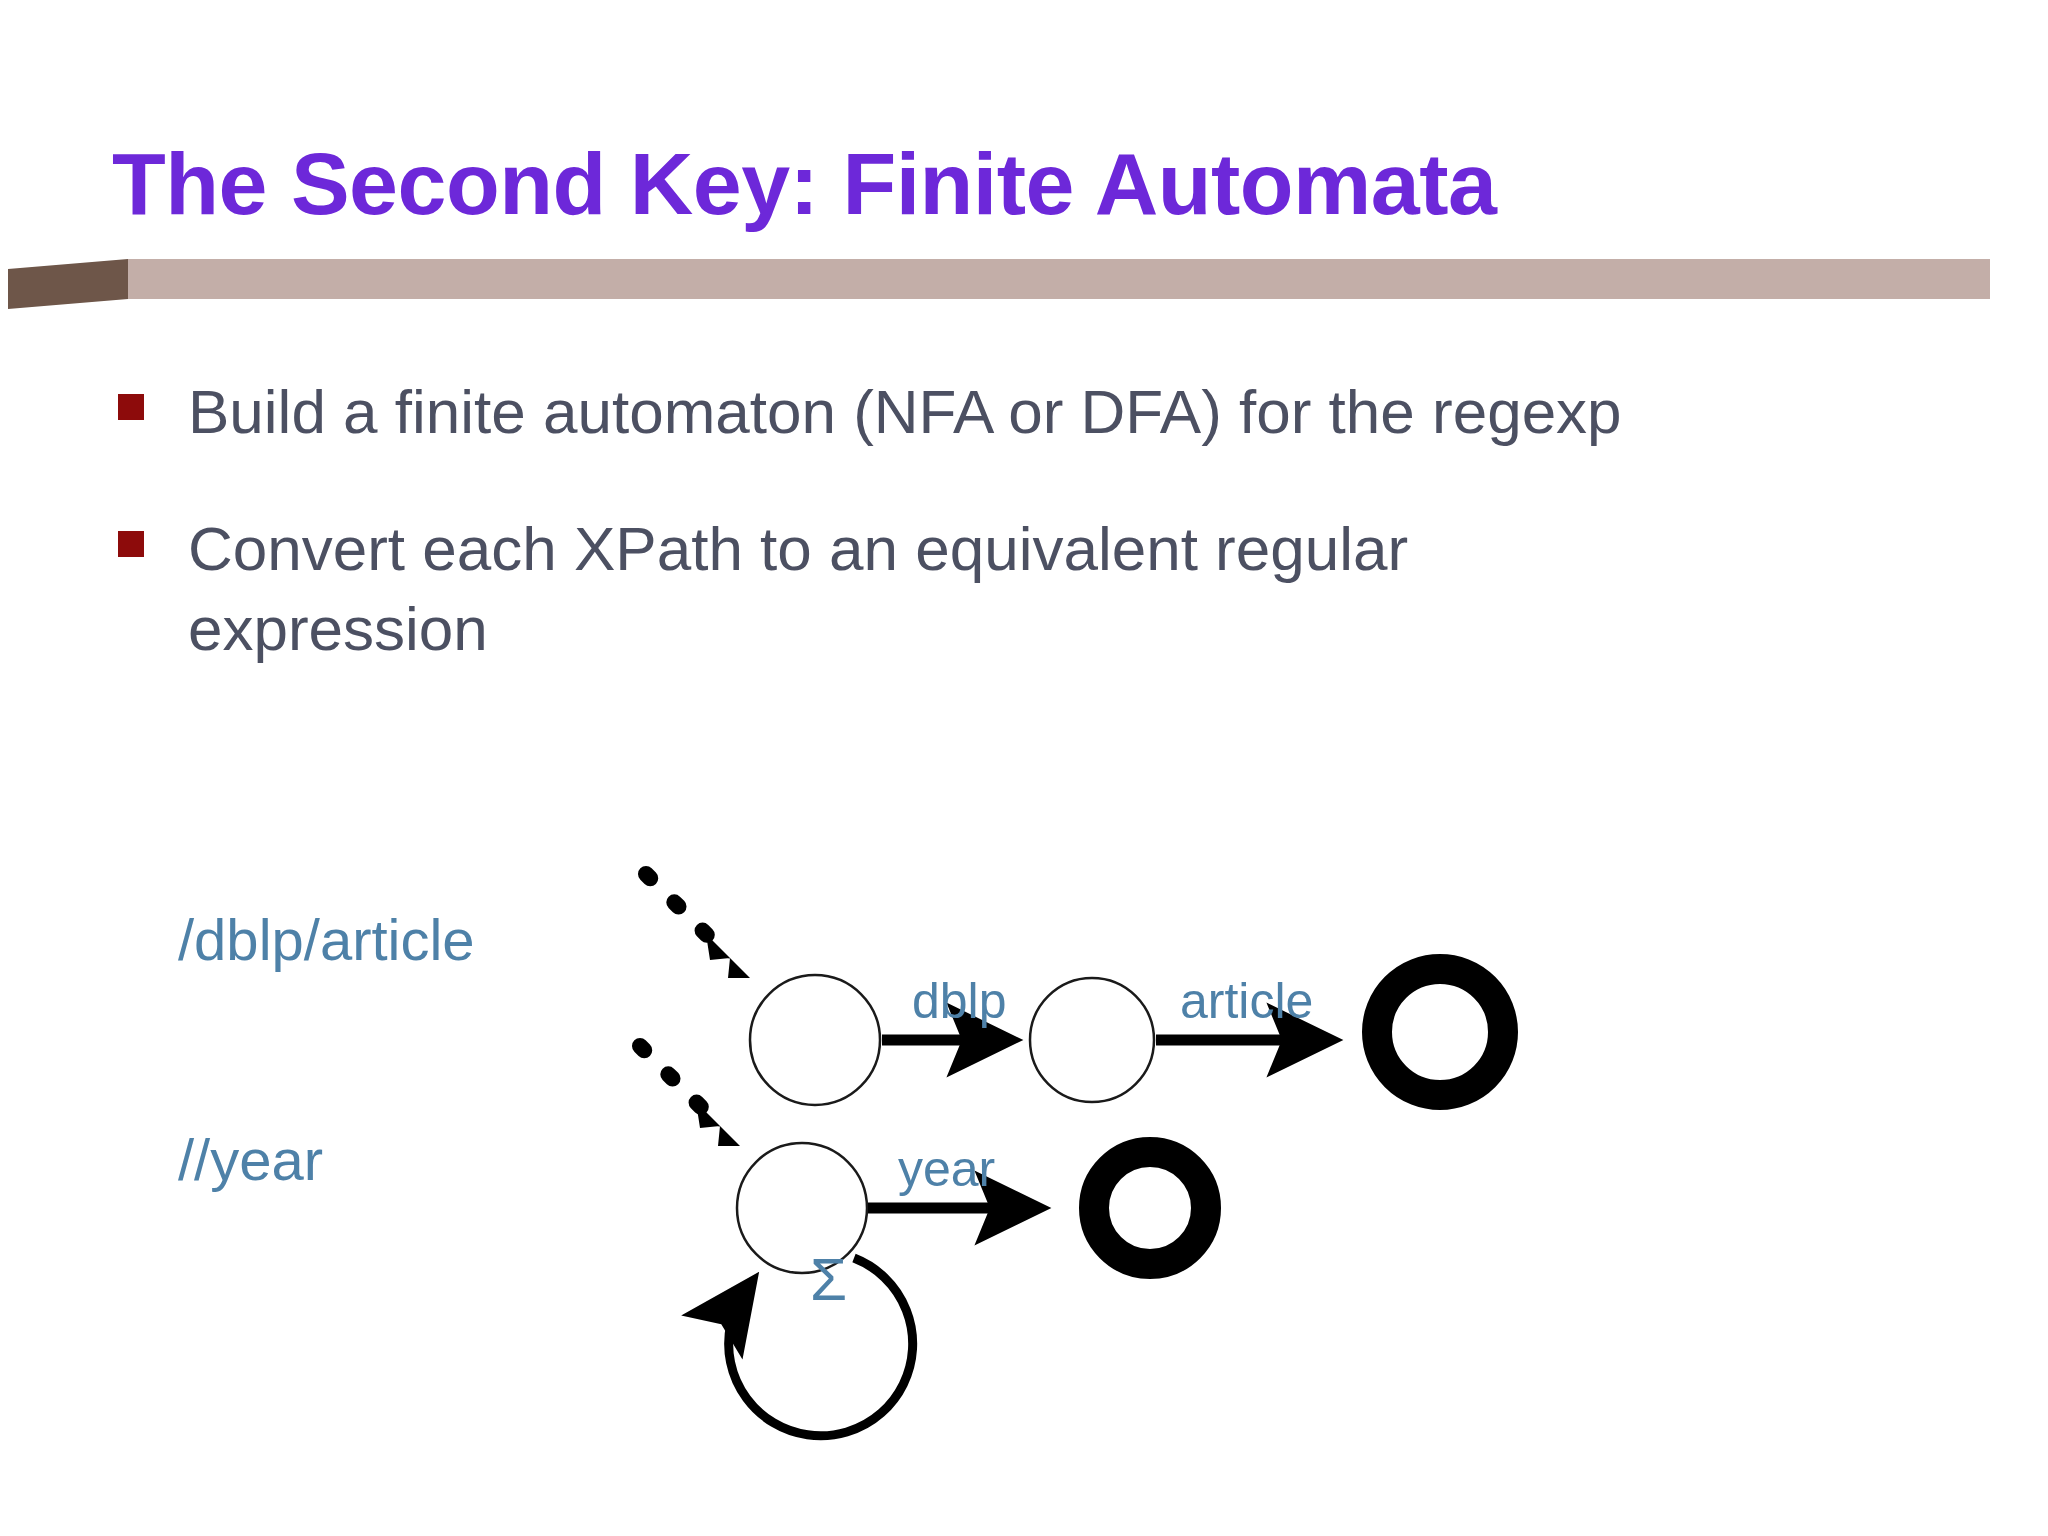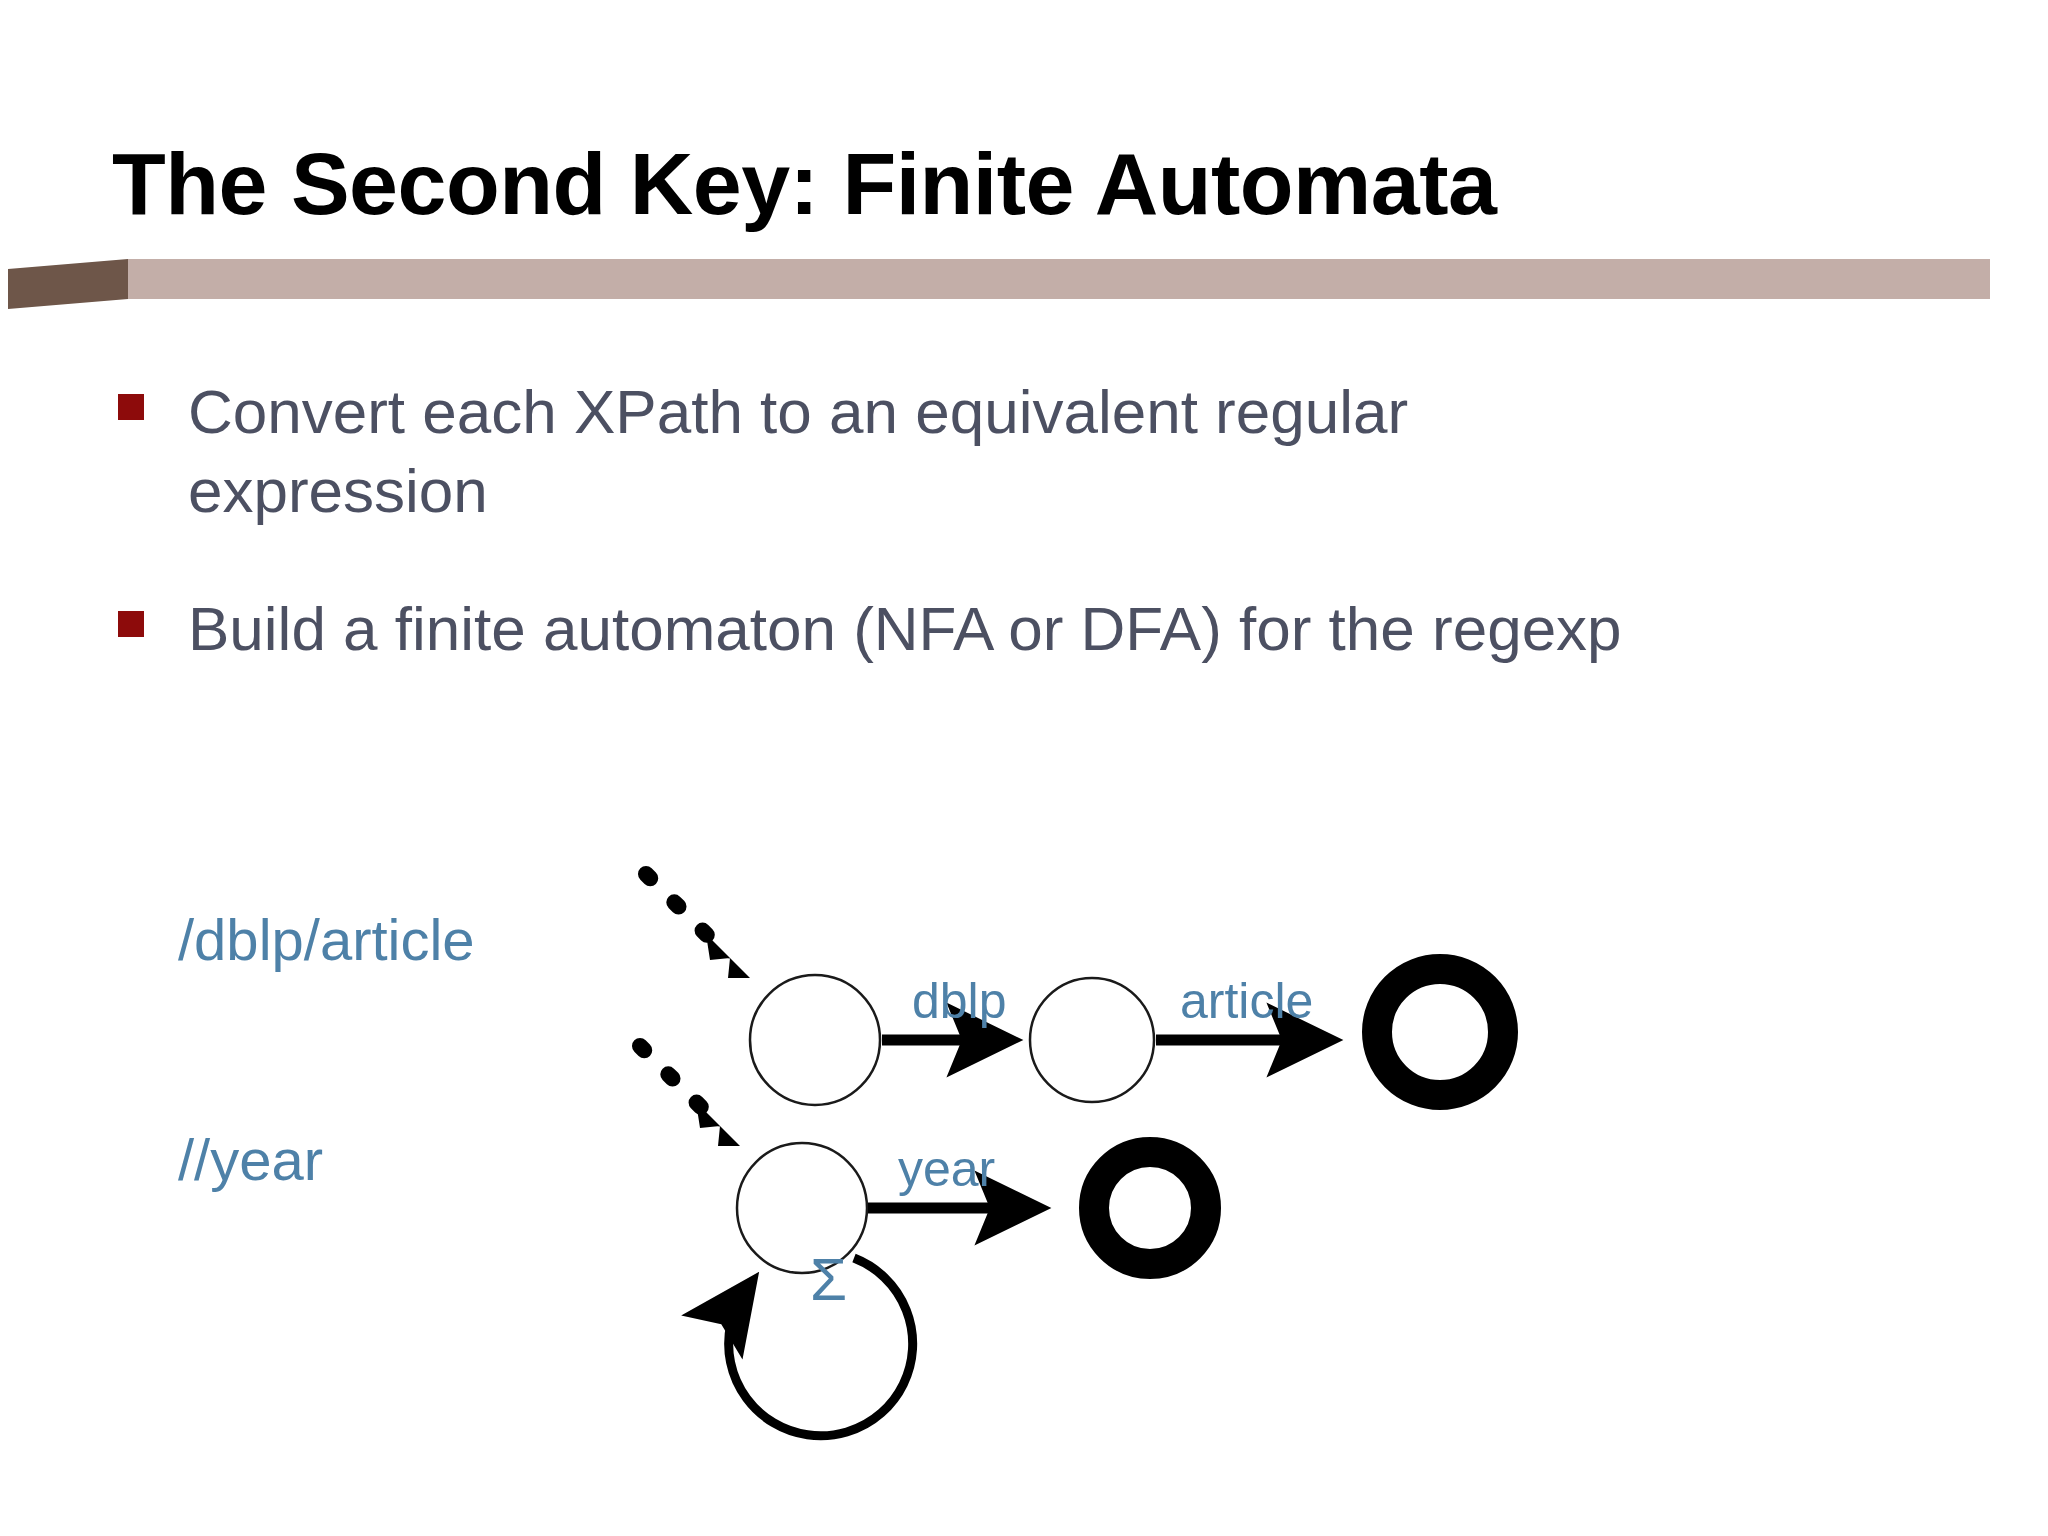--- a/index.html
+++ b/index.html
@@ -17,21 +17,21 @@
 
   
   #slide-title {
     position: absolute;
     left: 112px;
     top: 140px;
     font-family: "Liberation Sans", sans-serif;
     font-weight: bold;
     font-size: 88px;
     line-height: 1.0;
-    color: #000000;
+    color: #6d28d9;
     letter-spacing: -0.5px;
     white-space: nowrap;
     text-align: right;
   }
 
   
   #title-rule {
     position: absolute;
     left: 0px;
     top: 247px;
@@ -132,27 +132,27 @@
 <div id="slide-title">The Second Key: Finite Automata</div>
 
 <svg id="title-rule" viewBox="0 0 1990 62" preserveAspectRatio="none">
 
   <polygon points="128,12 1990,12 1990,52 128,52" fill="#C3AEA8"></polygon>
 
   <polygon points="128,12 128,52 8,62 8,22" fill="#6E5649"></polygon>
 </svg>
 
 <div id="bullet-list">
+  <div class="bullet-row" id="bullet-row-2">
+    <div class="bullet-marker"></div>
+    <div class="bullet-text">Build a finite automaton (NFA or DFA) for the regexp</div>
+  </div>
   <div class="bullet-row" id="bullet-row-1">
     <div class="bullet-marker"></div>
     <div class="bullet-text">Convert each XPath to an equivalent regular expression</div>
-  </div>
-  <div class="bullet-row" id="bullet-row-2">
-    <div class="bullet-marker"></div>
-    <div class="bullet-text">Build a finite automaton (NFA or DFA) for the regexp</div>
   </div>
 </div>
 
 <div id="automata-figure">
 <svg id="automata-svg" viewBox="0 0 1800 600">
 
   <defs>
     <marker id="solidhead" markerWidth="8" markerHeight="8" refX="5.6" refY="4" orient="auto" markerUnits="strokeWidth">
       <path d="M0,0.6 L7,4 L0,7.4 L1.4,4 Z" fill="#000000"></path>
     </marker>

